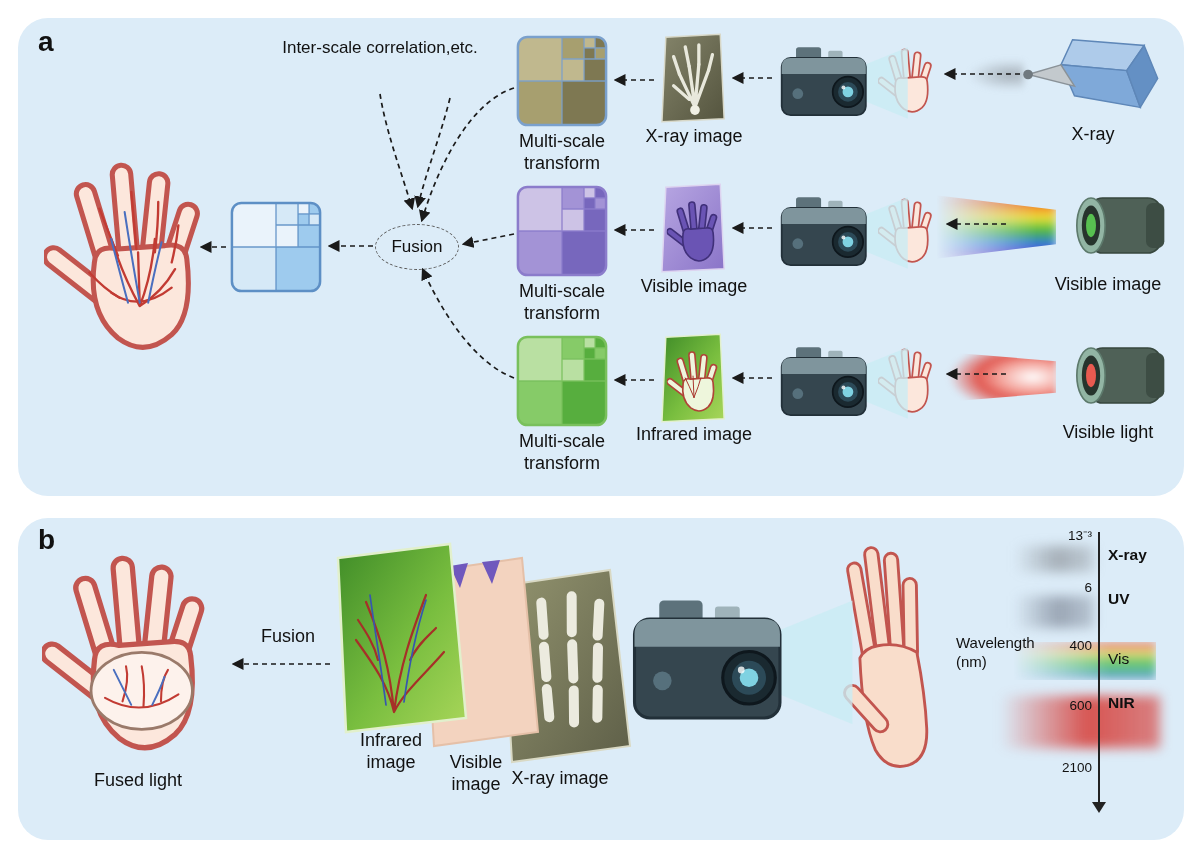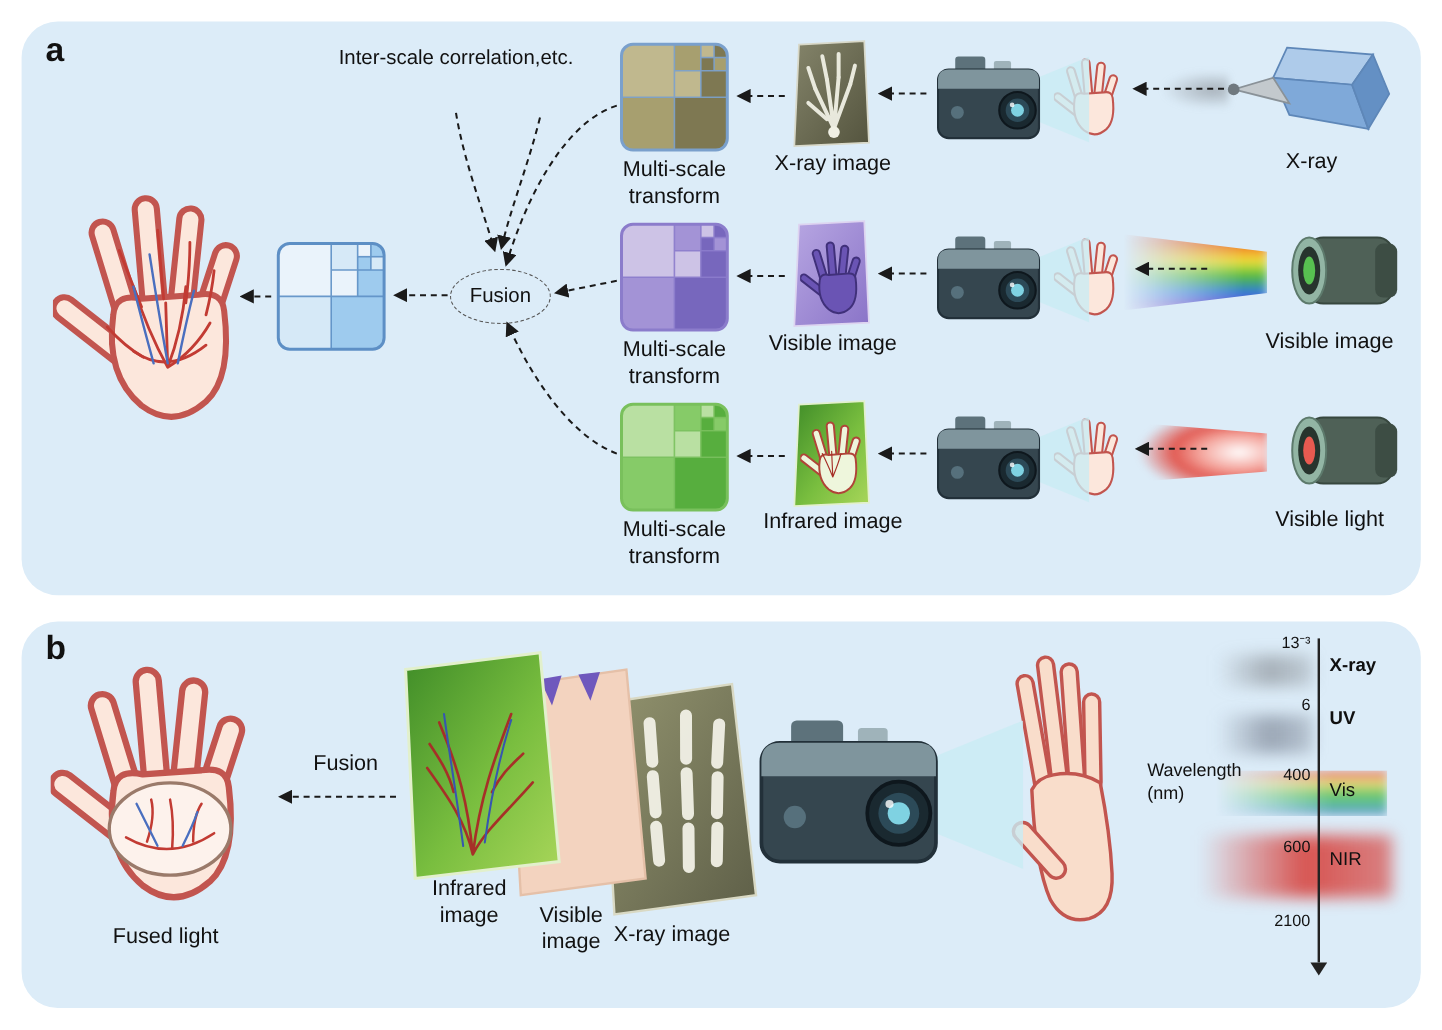--- a/index.html
+++ b/index.html
@@ -350,21 +350,21 @@
 
     <div class="sp-tick" style="top:0px">13⁻³</div>
     <div class="sp-tick" style="top:54px">6</div>
     <div class="sp-tick" style="top:112px">400</div>
     <div class="sp-tick" style="top:172px">600</div>
     <div class="sp-tick" style="top:234px">2100</div>
 
     <div class="sp-band-label" style="top:20px">X-ray</div>
     <div class="sp-band-label" style="top:64px">UV</div>
     <div class="sp-band-label" style="top:124px;font-weight:normal">Vis</div>
-    <div class="sp-band-label" style="top:182px;font-weight:normal">NIR</div>
+    <div class="sp-band-label" style="top:168px;font-weight:bold">NIR</div>
 
     <div class="sp-wave">
       <div>Wavelength</div>
       <div>(nm)</div>
     </div>
   </div>
 
   <svg class="overlay" width="1166" height="322" viewBox="0 0 1166 322">
     <g fill="none" stroke="#1a1a1a" stroke-width="1.7" stroke-dasharray="5 4">
       <path d="M312,146 L216,146" marker-end="url(#arr)"></path>

